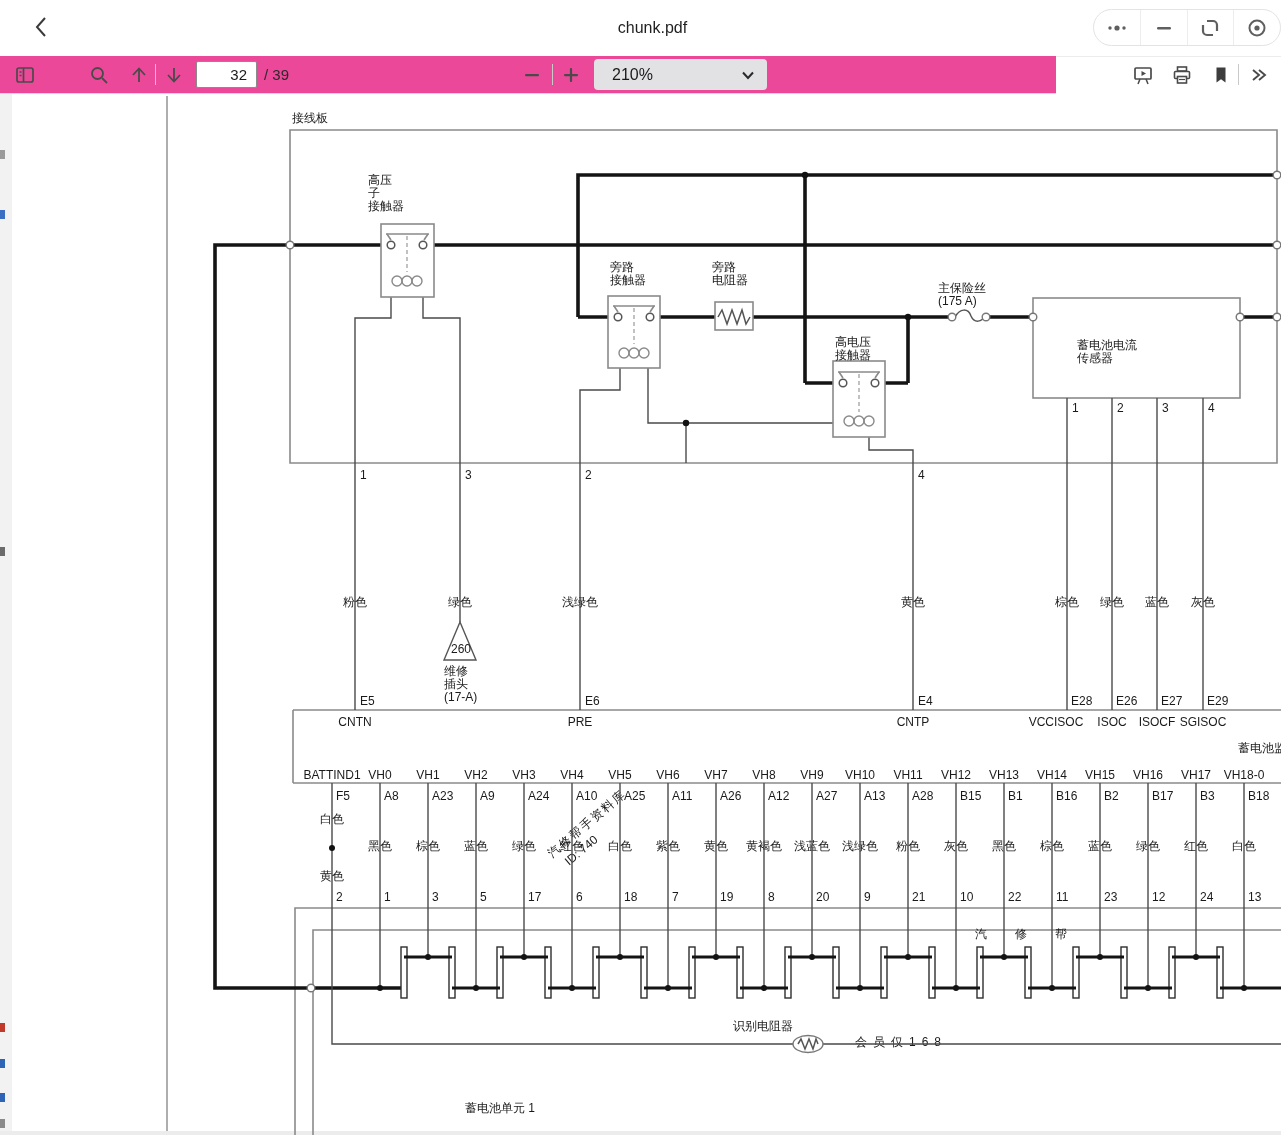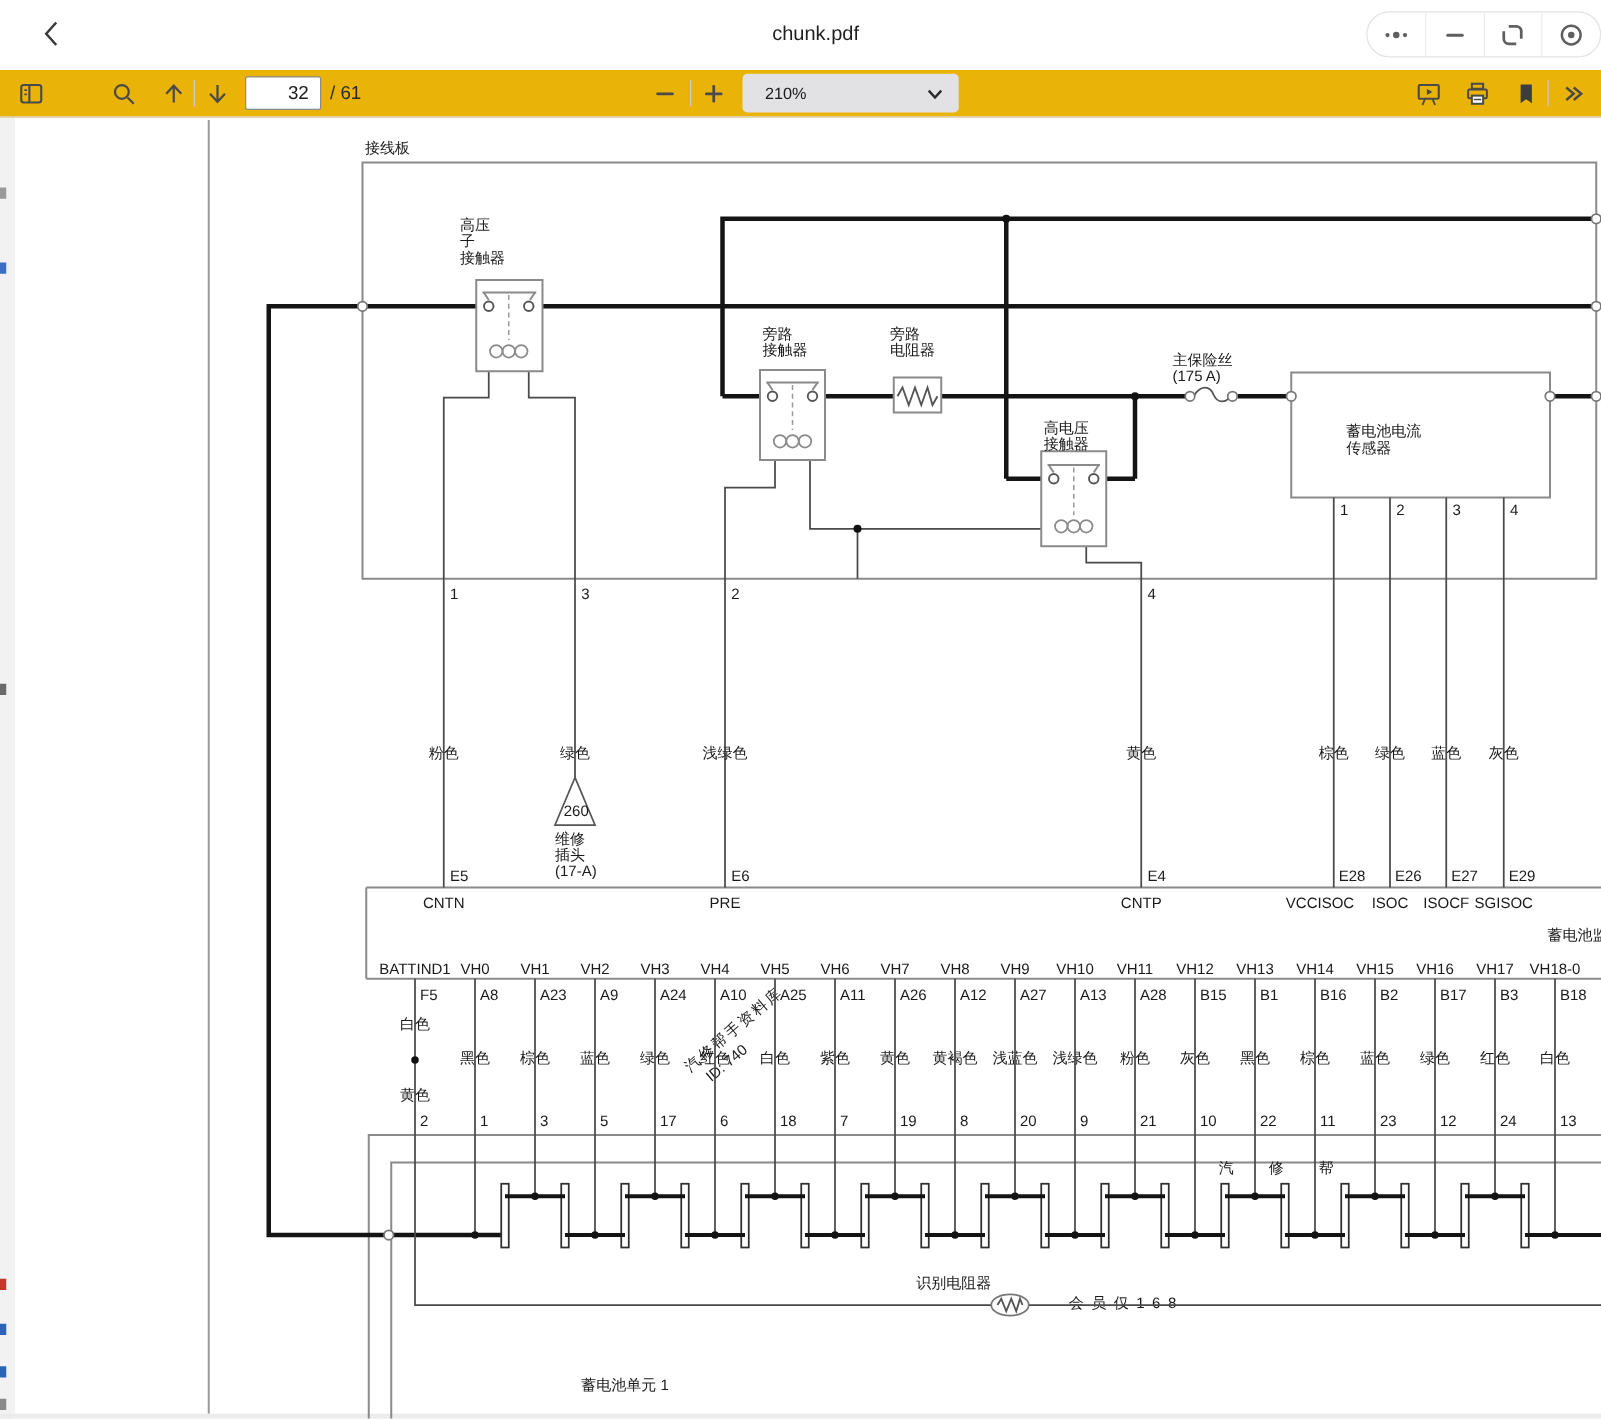--- a/index.html
+++ b/index.html
@@ -6,31 +6,31 @@
     font-family:"Liberation Sans","DejaVu Sans",sans-serif;}
   .titlebar{position:absolute;left:12px;top:0;width:1281px;height:56px;background:#fff;
     border-bottom:1px solid #ececec;z-index:10;}
   .back-btn{position:absolute;left:14px;top:13px;width:32px;height:30px;background:none;border:none;cursor:pointer;padding:0;}
   .doc-title{position:absolute;left:0;right:0;top:0;height:56px;line-height:56px;text-align:center;
     font-size:16px;color:#1f1f1f;}
   .pill{position:absolute;right:12px;top:9px;width:188px;height:37px;border:1px solid #e3e3e3;
     border-radius:20px;background:#fff;display:flex;box-sizing:border-box;}
   .pill .cell{flex:1;display:flex;align-items:center;justify-content:center;border:none;background:none;cursor:pointer;padding:0;}
   .pill .cell + .cell{border-left:1px solid #ededed;}
-  .toolbar{position:absolute;left:0;top:56px;width:1281px;height:37px;background:#eab308;
+  .toolbar{position:absolute;left:0;top:56px;width:1056px;height:37px;background:#ec4899;
     border-bottom:1px solid #d9d9d9;z-index:10;}
   .tbtn{position:absolute;width:26px;height:26px;top:6px;background:none;border:none;padding:3px;cursor:pointer;}
   .tdiv{position:absolute;top:8px;width:1px;height:21px;background:#c9c9c9;}
   .page-input{position:absolute;left:196px;top:5px;width:61px;height:27px;box-sizing:border-box;
     border:1px solid #8b8b8b;border-radius:2px;background:#fff;font-size:15px;text-align:right;
     padding-right:9px;color:#1a1a1a;font-family:inherit;}
   .page-count{position:absolute;left:264px;top:0;height:37px;line-height:37px;font-size:15px;color:#2a2a2a;}
   .zoom-select{position:absolute;left:594px;top:3px;width:173px;height:31px;background:#e2e2e4;
     border-radius:4px;cursor:pointer;}
-  .zoom-select .zval{position:absolute;left:18px;top:0;height:31px;line-height:31px;font-size:13px;color:#1a1a1a;}
+  .zoom-select .zval{position:absolute;left:18px;top:0;height:31px;line-height:31px;font-size:16px;color:#1a1a1a;}
   .zoom-select svg{position:absolute;right:12px;top:9px;}
   svg text{font-family:"Liberation Sans","DejaVu Sans",sans-serif;fill:#1a1a1a;font-size:12px;}
   .box{fill:none;stroke:#8a8a8a;stroke-width:1.6;}
   .wbox{fill:#fff;stroke:#8a8a8a;stroke-width:1.6;}
   .bus{fill:none;stroke:#141414;stroke-width:3.6;}
   .rail{fill:none;stroke:#141414;stroke-width:3.2;}
   .wire{fill:none;stroke:#4a4a4a;stroke-width:1.4;}
   .oc{fill:#fff;stroke:#777;stroke-width:1.4;}
   .cc{fill:#fff;stroke:#555;stroke-width:1.5;}
   .plate{fill:#fff;stroke:#2e2e2e;stroke-width:1.4;}
@@ -450,21 +450,21 @@
     </svg>
   </button>
   <div class="tdiv" style="left:155px"></div>
   <button class="tbtn" style="left:161px">
     <svg width="20" height="20" viewBox="0 0 20 20">
       <line x1="10" y1="3" x2="10" y2="16" stroke="#4a4a4a" stroke-width="1.8"></line>
       <polyline points="4,10 10,16.5 16,10" fill="none" stroke="#4a4a4a" stroke-width="1.8"></polyline>
     </svg>
   </button>
   <input class="page-input" value="32" style="">
-  <div class="page-count">/ 61</div>
+  <div class="page-count">/ 39</div>
   <button class="tbtn" style="left:519px">
     <svg width="20" height="20" viewBox="0 0 20 20">
       <rect x="3" y="9" width="14" height="2.2" rx="1" fill="#4a4a4a"></rect>
     </svg>
   </button>
   <div class="tdiv" style="left:552px"></div>
   <button class="tbtn" style="left:558px">
     <svg width="20" height="20" viewBox="0 0 20 20">
       <rect x="3" y="9" width="14" height="2.2" rx="1" fill="#4a4a4a"></rect>
       <rect x="8.9" y="3" width="2.2" height="14" rx="1" fill="#4a4a4a"></rect>

